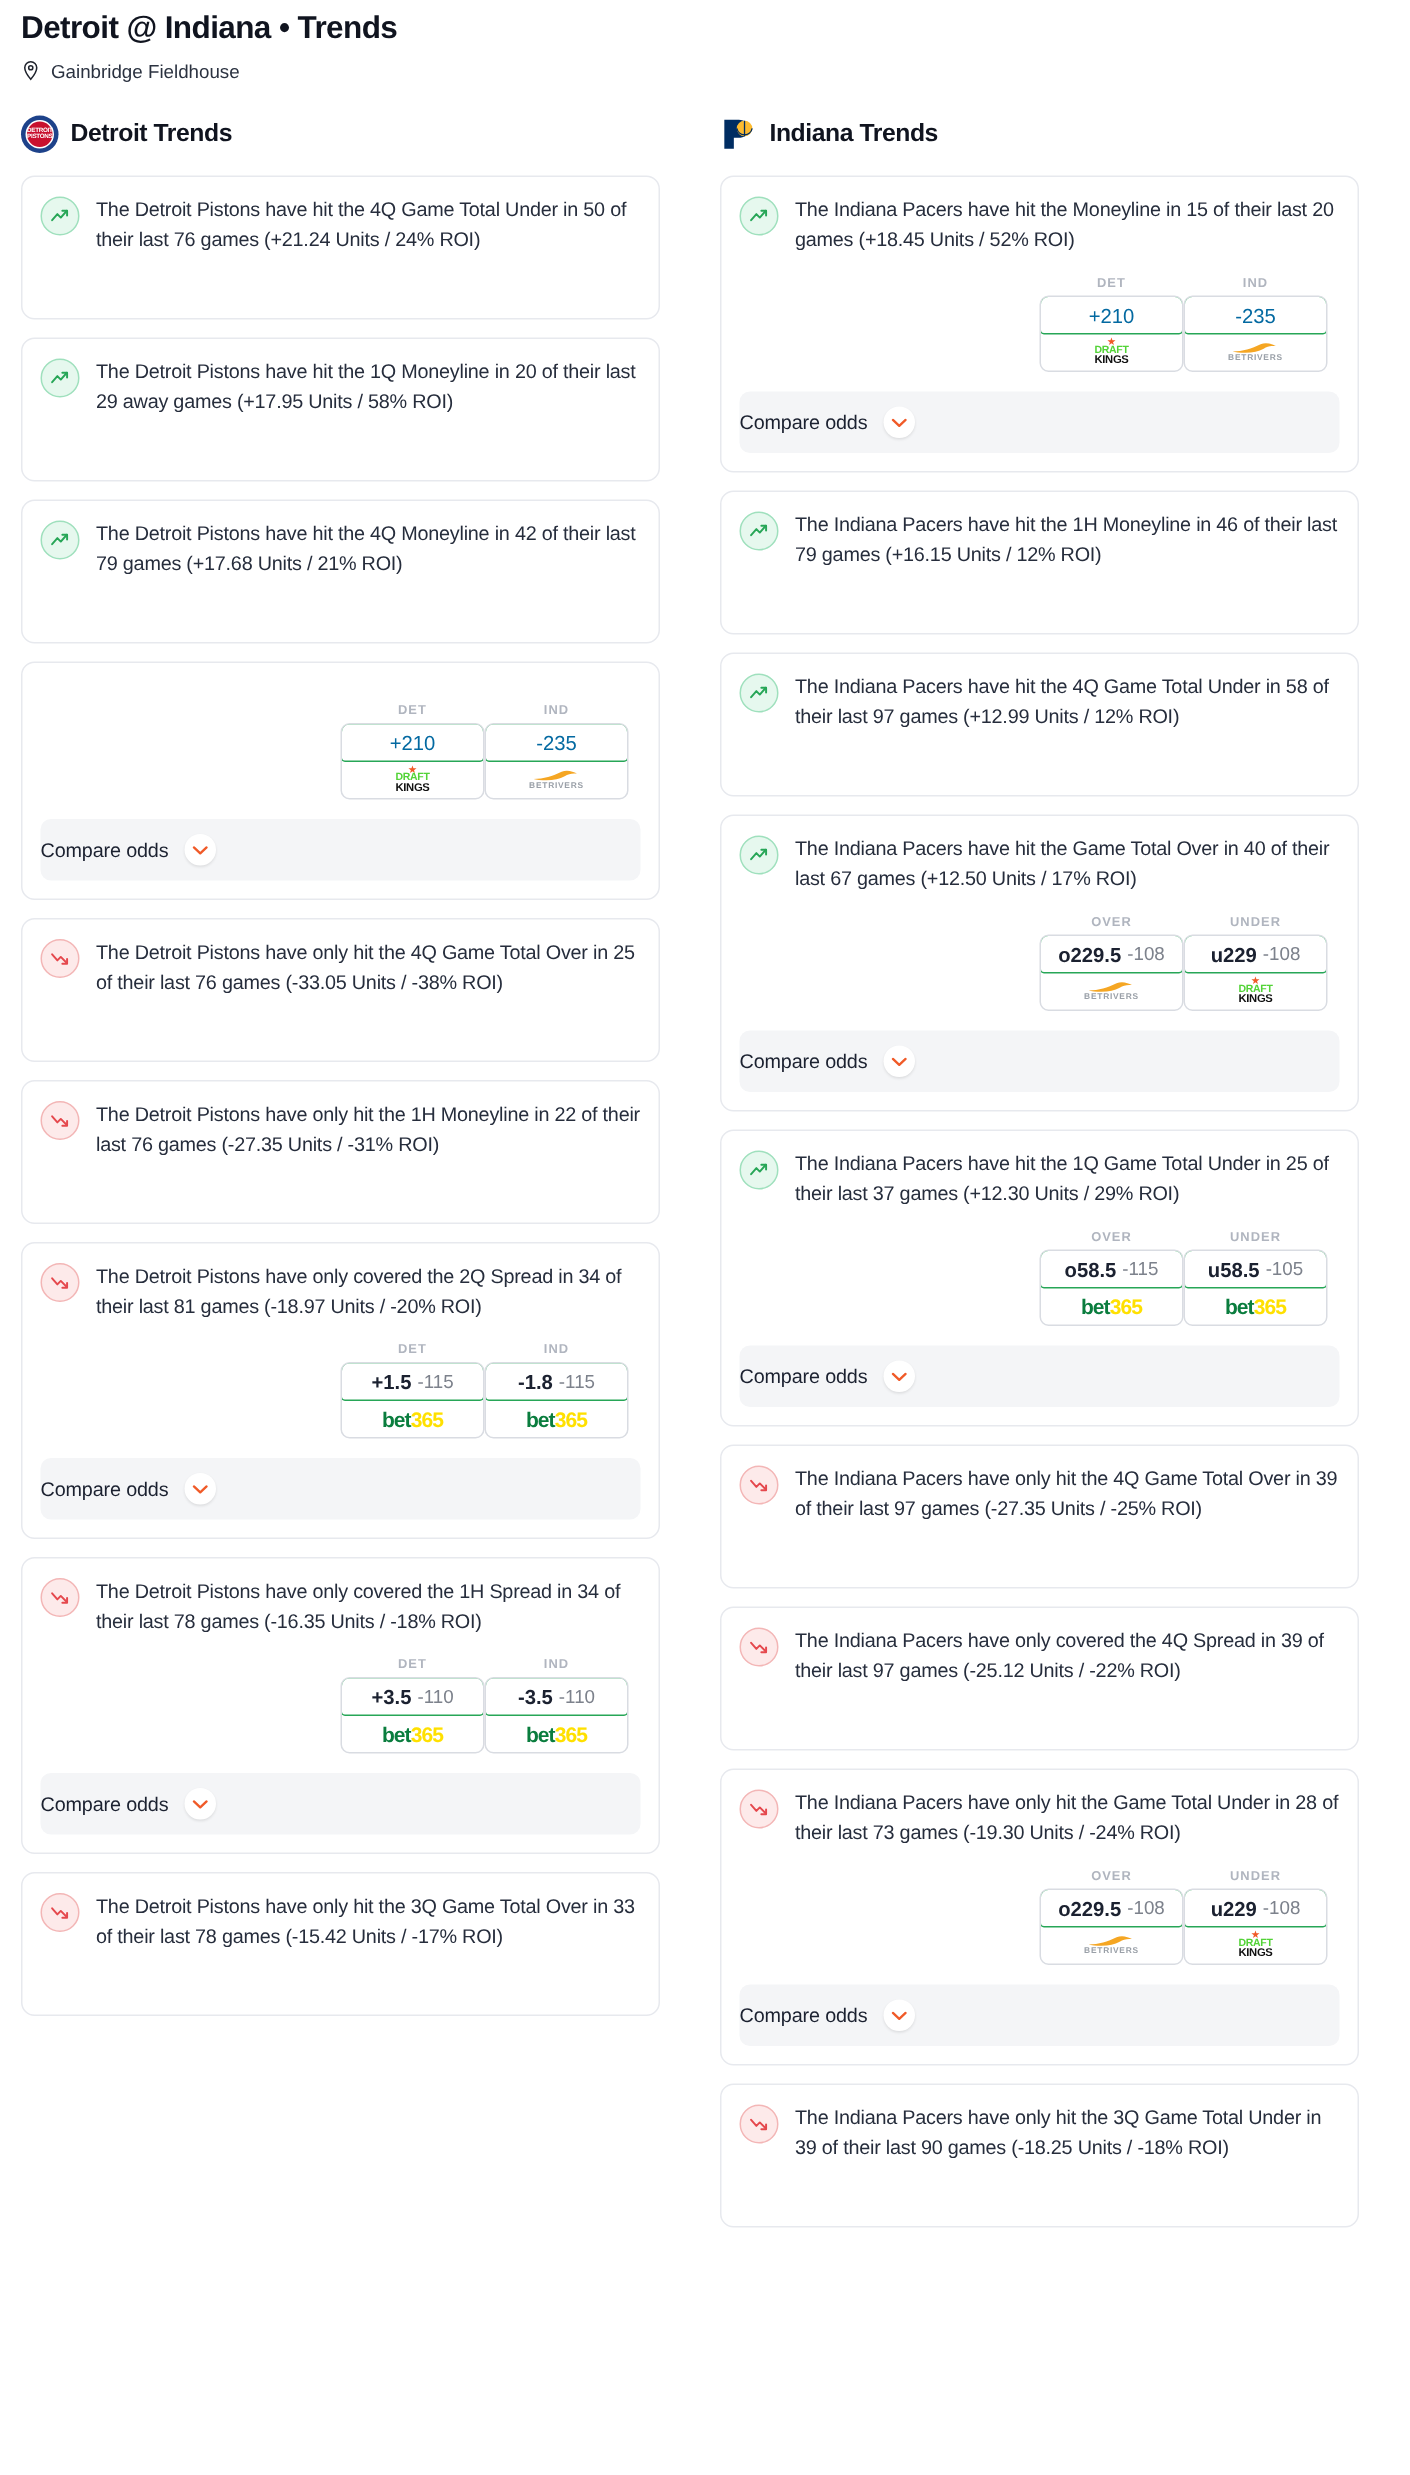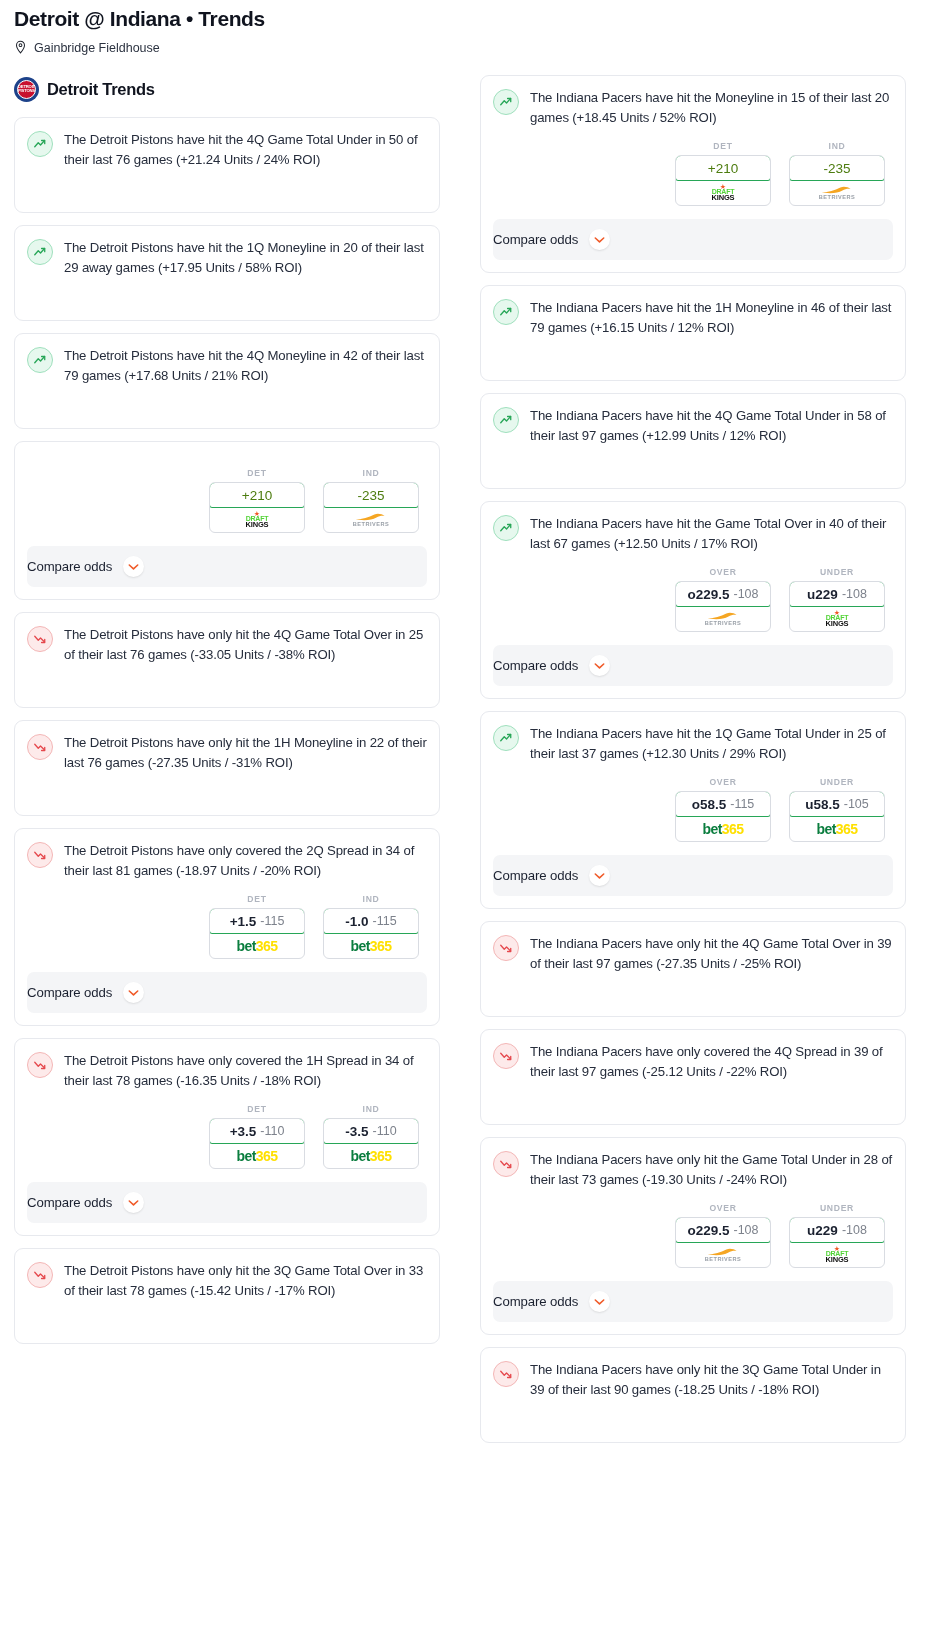--- a/index.html
+++ b/index.html
@@ -96,21 +96,20 @@
     font-size: 13.2px;
     line-height: 19.5px;
     color: #262d3c;
     letter-spacing: -0.15px;
   }
 
   
   .odds-row {
     display: flex;
     justify-content: flex-end;
-    gap: 18px;
     margin-top: 14px;
     padding-right: 8px;
   }
   .odds-cell { width: 96px; }
   .odds-label {
     text-align: center;
     font-size: 8.6px;
     letter-spacing: 0.7px;
     color: #b0b5bf;
     font-weight: 700;
@@ -126,21 +125,21 @@
     border: 1px solid #27a657;
     border-radius: 6px 6px 3px 3px;
     margin: -1px -1px 0 -1px;
     height: 26px;
     display: flex; align-items: center; justify-content: center;
     gap: 4px;
     background: #fff;
   }
   .odds-price .line { font-size: 13.5px; font-weight: 700; color: #1b2130; }
   .odds-price .juice { font-size: 12.5px; color: #7d828c; }
-  .odds-price .single { font-size: 13.5px; color: #4d7c0f; font-weight: 400; }
+  .odds-price .single { font-size: 13.5px; color: #0369a1; font-weight: 400; }
   .odds-book {
     height: 24px;
     display: flex; align-items: center; justify-content: center;
   }
 
   
   .bk-bet365 { font-size: 14px; font-weight: 800; letter-spacing: -0.6px; line-height: 14px; }
   .bk-bet365 .b1 { color: #0a7d3e; }
   .bk-bet365 .b2 { color: #ffe000; }
   .bk-dk { display: flex; flex-direction: column; align-items: center; line-height: 6px; }
@@ -315,21 +314,21 @@
                   </div>
                   <div class="odds-book">
                     <span class="bk-bet365"><span class="b1">bet</span><span class="b2">365</span></span>
                   </div>
                 </div>
               </div>
               <div class="odds-cell">
                 <div class="odds-label">IND</div>
                 <div class="odds-box">
                   <div class="odds-price">
-                    <span class="line">-1.0</span>
+                    <span class="line">-1.8</span>
                     <span class="juice">-115</span>
                   </div>
                   <div class="odds-book">
                     <span class="bk-bet365"><span class="b1">bet</span><span class="b2">365</span></span>
                   </div>
                 </div>
               </div>
             </div>
             <div class="compare">
               <span class="compare-label">Compare odds</span>
@@ -393,20 +392,31 @@
                   <path d="M9.8 12h3.6V8.4" stroke="#e5484d" stroke-width="1.5" stroke-linecap="round" stroke-linejoin="round"></path>
                 </svg>
               </span>
               <span class="trend-text">The Detroit Pistons have only hit the 3Q Game Total Over in 33 of their last 78 games (-15.42 Units / -17% ROI)</span>
             </div>
           </div>
         </div>
     </div>
 
     <div class="col">
+      <div class="col-head">
+        <span class="logo logo-pacers">
+          <svg width="25" height="25" viewBox="0 0 26 26">
+            <path d="M3 3h10c4.2 0 7 2.4 7 6.2 0 3.9-3 6.3-7.4 6.3H9.6V23H3V3z" fill="#002d62"></path>
+            <circle cx="17" cy="9" r="5.4" fill="#fdbb30"></circle>
+            <path d="M11.7 9a5.4 5.4 0 0 0 10.6 0" stroke="#002d62" stroke-width="0.9" fill="none"></path>
+            <path d="M17 3.6v10.8" stroke="#002d62" stroke-width="0.9"></path>
+          </svg>
+        </span>
+        <span class="col-head-title">Indiana Trends</span>
+      </div>
       <div id="list-1">
           <div class="card">
             <div class="card-top">
               <span class="tico up">
                 <svg width="14" height="14" viewBox="0 0 16 16" fill="none">
                   <path d="M2 11.2 6 6.6l2.6 2.6L13.2 4" stroke="#27a657" stroke-width="1.5" stroke-linecap="round" stroke-linejoin="round"></path>
                   <path d="M9.8 4h3.6v3.6" stroke="#27a657" stroke-width="1.5" stroke-linecap="round" stroke-linejoin="round"></path>
                 </svg>
               </span>
               <span class="trend-text">The Indiana Pacers have hit the Moneyline in 15 of their last 20 games (+18.45 Units / 52% ROI)</span>

